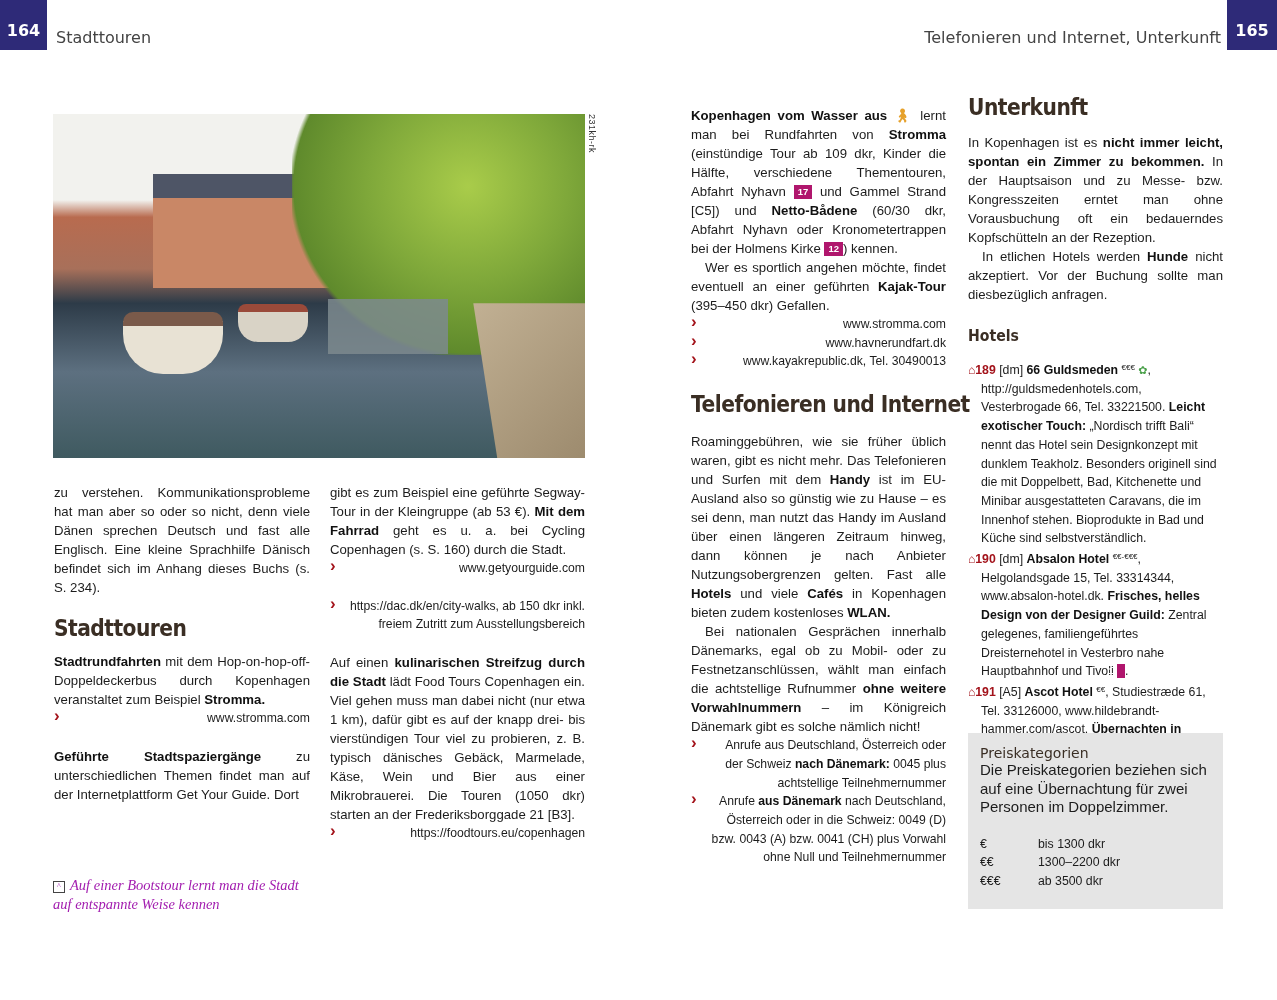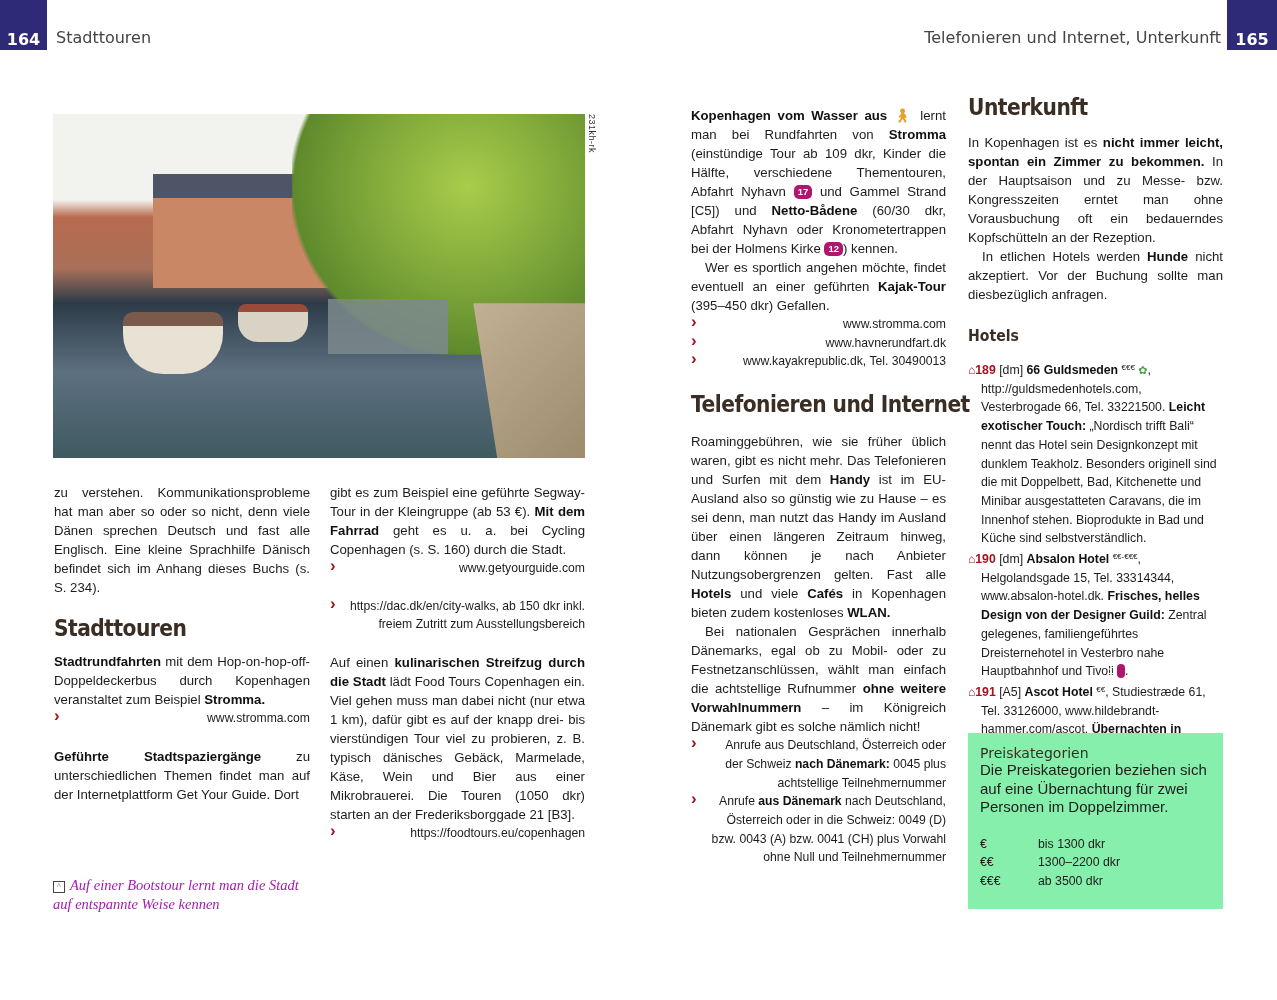--- a/index.html
+++ b/index.html
@@ -1,20 +1,20 @@
 <!DOCTYPE html>
 <html><head>
 <meta charset="utf-8">
 <style>
   html, body { margin:0; padding:0; }
   body { width:1277px; height:1000px; background:#ffffff; position:relative; overflow:hidden;
          font-family:"Liberation Sans", sans-serif; color:#1c1c1c; }
   .pnum { position:absolute; top:0; height:50px; width:47px; background:#2e2a78; color:#fff;
           font-family:"DejaVu Sans", sans-serif; font-weight:bold; font-size:16px;
-          display:flex; align-items:flex-end; justify-content:center; padding-bottom:1px; box-sizing:border-box; }
+          display:flex; align-items:flex-end; justify-content:center; padding-bottom:10px; box-sizing:border-box; }
   .pnum.left { left:0; }
   .pnum.right { right:0; width:50px; }
   .run-head { position:absolute; top:28px; font-family:"DejaVu Sans", sans-serif; font-size:16px; color:#444; }
   .run-head.left { left:56px; }
   .run-head.right { right:56px; }
 
   .col { position:absolute; font-size:13.2px; line-height:19px; text-align:justify; }
   .col p { margin:0; }
   .col .indent { text-indent:14px; }
   .col b { font-weight:bold; color:#111; }
@@ -32,30 +32,30 @@
   .photo .boat1 { position:absolute; left:70px; top:198px; width:100px; height:48px; background:#e8e2d4; border-radius:10px 10px 40px 40px; border-top:14px solid #7a5a4a; }
   .photo .boat2 { position:absolute; left:185px; top:190px; width:70px; height:30px; background:#d9d3c6; border-radius:8px 8px 20px 20px; border-top:8px solid #9a4a3a; }
   .photo .pier { position:absolute; left:275px; top:185px; width:120px; height:55px; background:#7c8a8e; opacity:.85; }
   .photo .bldg { position:absolute; left:100px; top:60px; width:180px; height:90px; background:#c98766; border-top:24px solid #4e5566; }
   .photo .spire { position:absolute; left:243px; top:22px; width:10px; height:45px; background:#4e5566; clip-path:polygon(50% 0,100% 100%,0 100%); }
   .credit { position:absolute; left:587px; top:114px; font-size:9px; color:#333; writing-mode:vertical-rl; letter-spacing:0.5px; }
 
   .caption { position:absolute; left:53px; top:876px; width:260px; font-family:"Liberation Serif", serif; font-style:italic; font-size:14.5px; line-height:19px; color:#a21caf; }
   .cap-icon { display:inline-block; width:10px; height:10px; border:1px solid #444; margin-right:5px; font-size:8px; line-height:10px; text-align:center; font-style:normal; vertical-align:1px; }
 
-  .badge { display:inline-block; background:#b0166d; color:#fff; border-radius:5px; font-size:9.5px; font-weight:bold; line-height:14px; height:14px; padding:0 4px; vertical-align:1px; }
+  .badge { display:inline-block; background:#b0166d; color:#fff; border-radius:0; font-size:9.5px; font-weight:bold; line-height:14px; height:14px; padding:0 4px; vertical-align:1px; }
   .walk-icon { color:#e6a12b; font-weight:bold; }
 
   .hotel { font-size:12.3px; line-height:18.7px; text-align:left; padding-left:13px; text-indent:-13px; }
   .hotel .hn { color:#a3131b; font-weight:bold; }
   .hotel .home { color:#a3131b; font-size:12px; }
   .hotel sup { font-size:8px; vertical-align:4px; }
   .eco { color:#4aa04a; font-size:11px; }
 
-  .pricebox { position:absolute; left:968px; top:733px; width:255px; height:176px; background:#86efac; box-sizing:border-box; padding:12px 12px; }
+  .pricebox { position:absolute; left:968px; top:733px; width:255px; height:176px; background:#e5e5e5; box-sizing:border-box; padding:12px 12px; }
   .pricebox .pt { font-family:"DejaVu Sans", sans-serif; font-size:14px; color:#3a2e24; }
   .pricebox .pd { font-size:15px; line-height:18.5px; text-align:left; }
   .prow { display:flex; font-size:12.3px; line-height:18.5px; }
   .prow .k { width:58px; }
 </style>
 </head>
 <body>
 
 <div class="pnum left">164</div>
 <div class="run-head left">Stadttouren</div>

